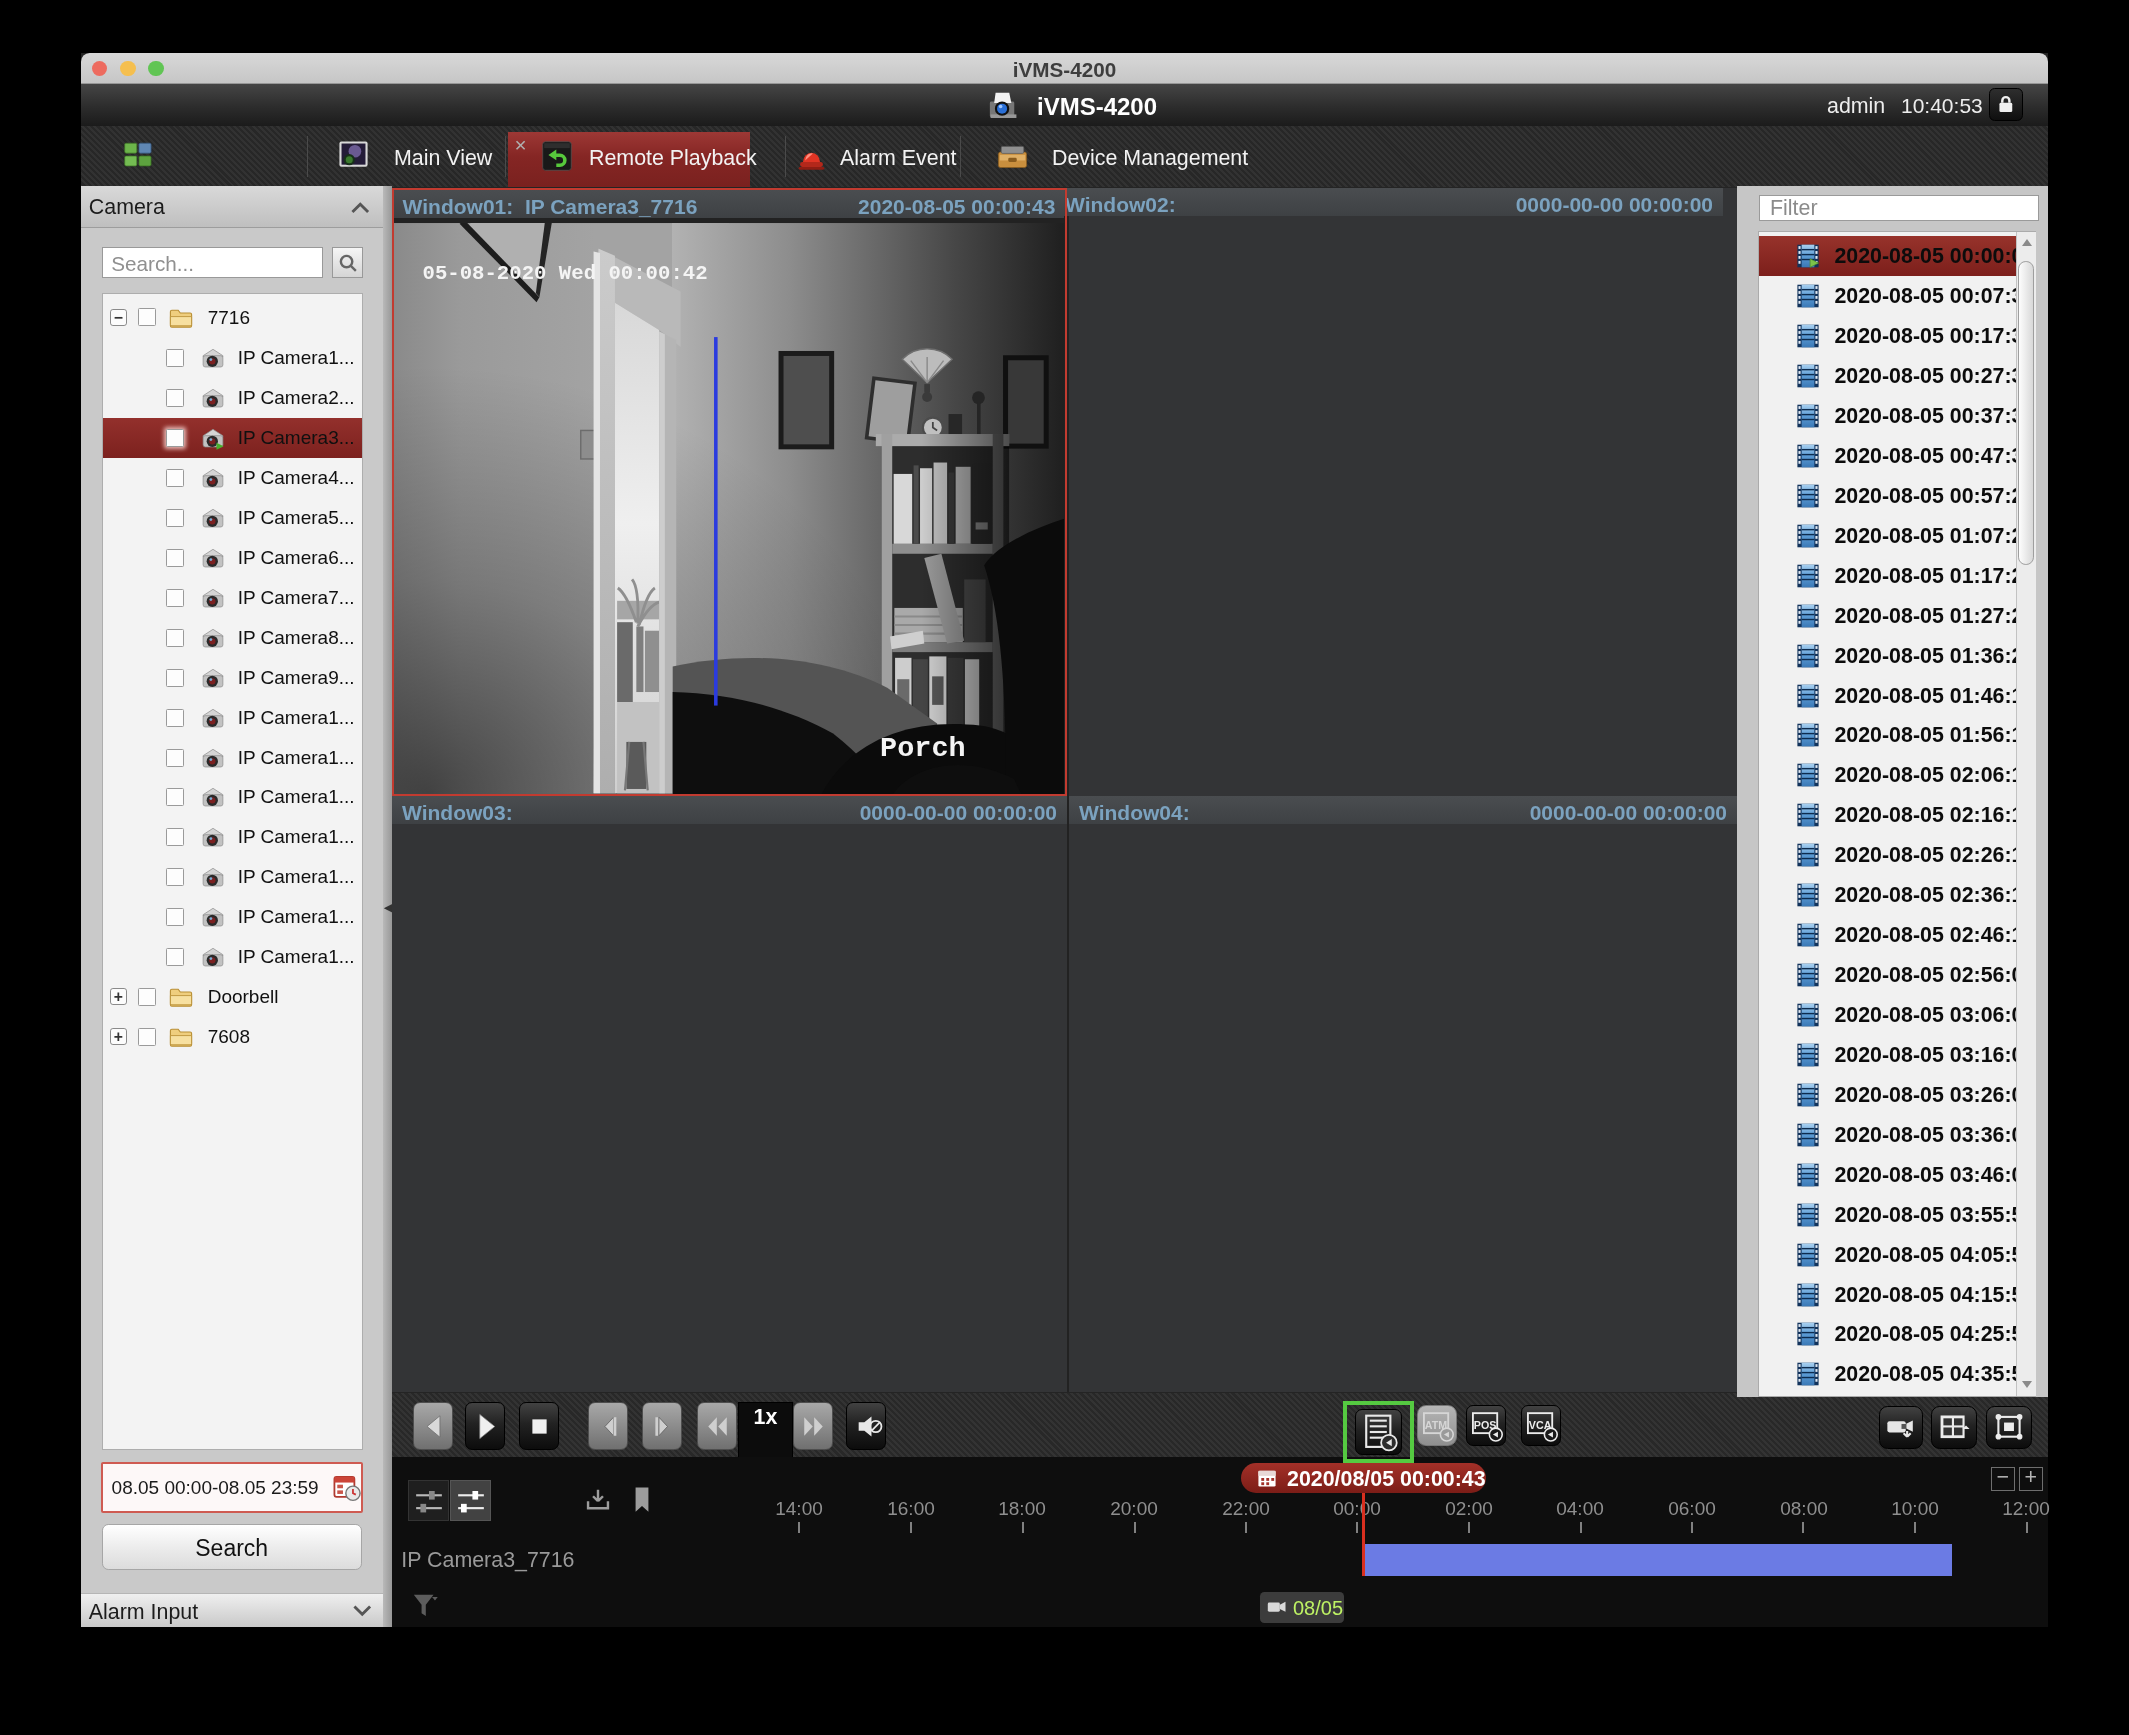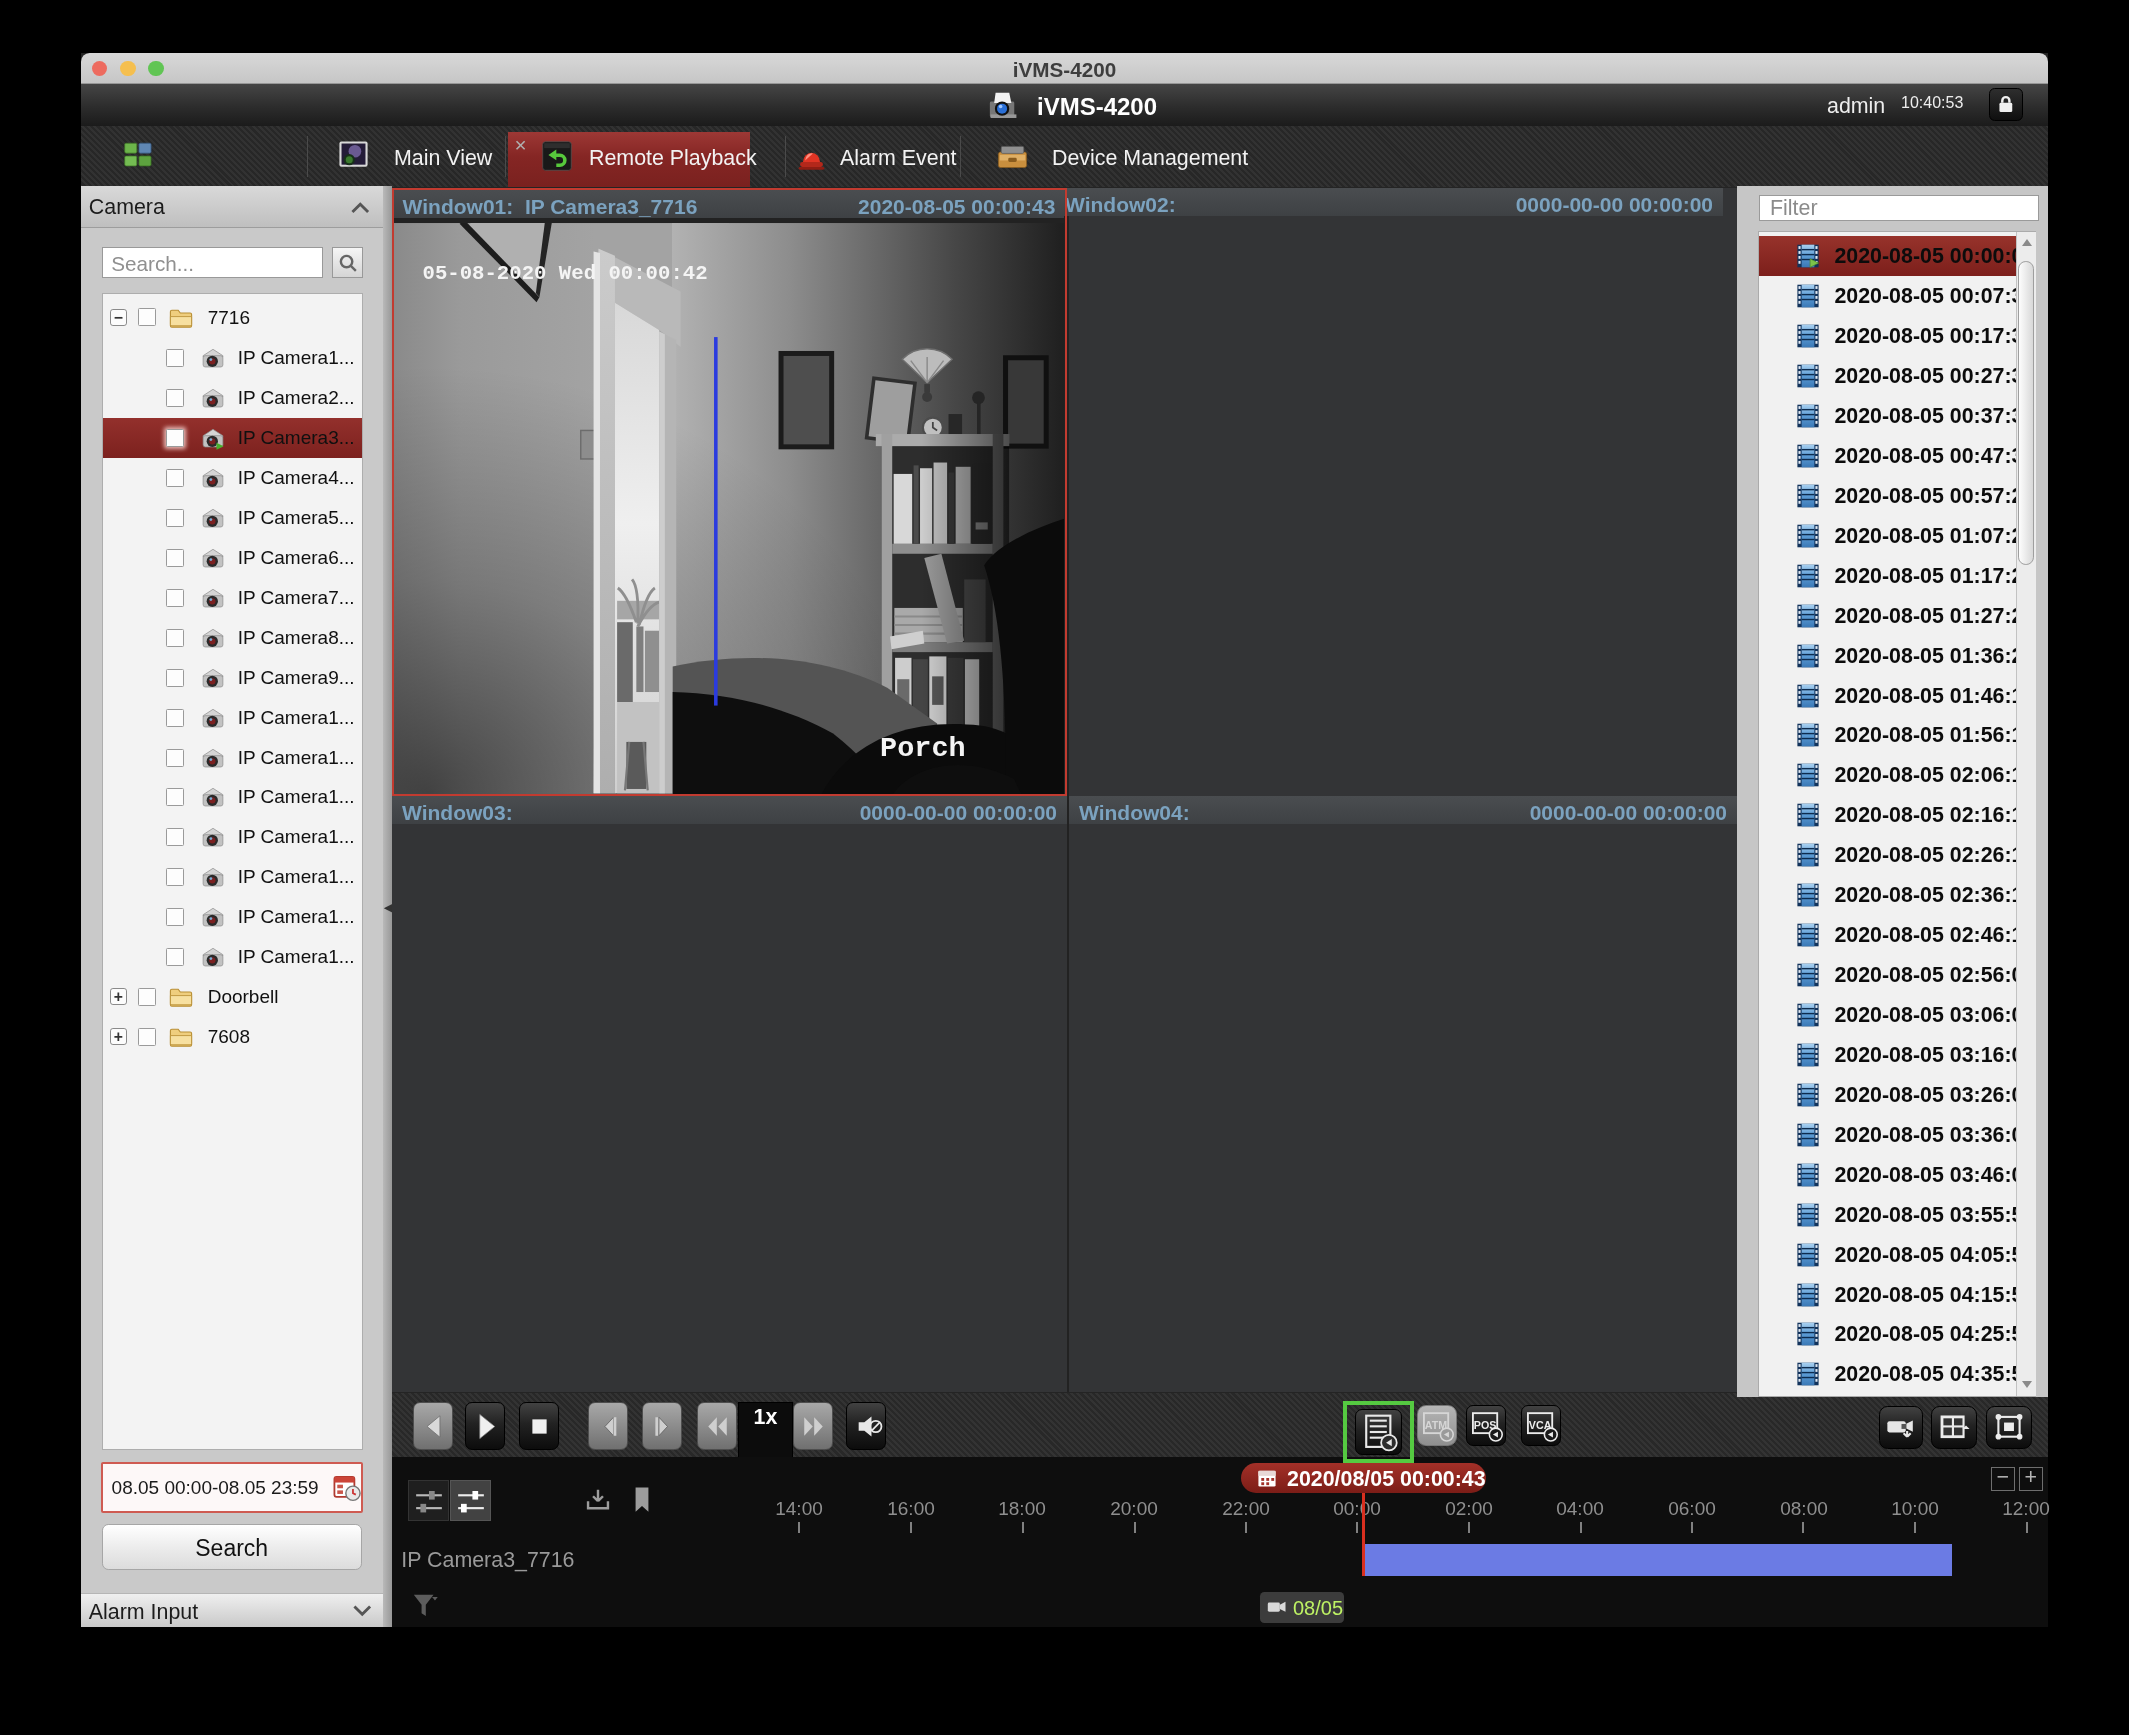--- a/index.html
+++ b/index.html
@@ -69,21 +69,21 @@
       <svg class="abs" style="left:906px;top:5.7px;" width="33" height="33" viewBox="0 0 46 46">
 <rect x="4" y="16" width="34" height="22" rx="2" fill="#777"></rect>
 <rect x="5" y="34" width="36" height="5" fill="#999"></rect>
 <path d="M10 18 L34 18 L31 4 L12 4 Z" fill="#f2f2f2"></path>
 <circle cx="21" cy="26" r="10" fill="#111"></circle>
 <circle cx="21" cy="26" r="7" fill="#2a6fd6"></circle>
 <circle cx="19" cy="23" r="2.5" fill="#9fc6ff"></circle>
 </svg>
       <div class="abs" style="left:956px;top:8.6px;font-size:24px;font-weight:bold;color:#fff;">iVMS-4200</div>
       <div class="abs" style="left:1746px;top:10px;font-size:21.4px;color:#ededed;">admin</div>
-      <div class="abs" style="left:1820px;top:10px;font-size:16px;color:#ededed;">10:40:53</div>
+      <div class="abs" style="left:1820px;top:10px;font-size:21px;color:#ededed;">10:40:53</div>
       <div class="abs" style="left:1908px;top:4.3px;width:34px;height:33px;border-radius:5.7px;
 background:linear-gradient(#2e2e2e,#0f0f0f);border:0.7px solid #000;"></div>
       <svg class="abs" style="left:1917px;top:11.4px;" width="15.7" height="18.5" viewBox="0 0 22 26">
 <rect x="2" y="11" width="18" height="13" rx="2" fill="#efefef"></rect>
 <path d="M6 11 V8 a5 5 0 0 1 10 0 V11" fill="none" stroke="#efefef" stroke-width="3.4"></path>
 </svg>
     </div>
     <div id="nav">
       <div class="navsep" style="left:226px;"></div>
       <div class="navsep" style="left:424px;"></div>

